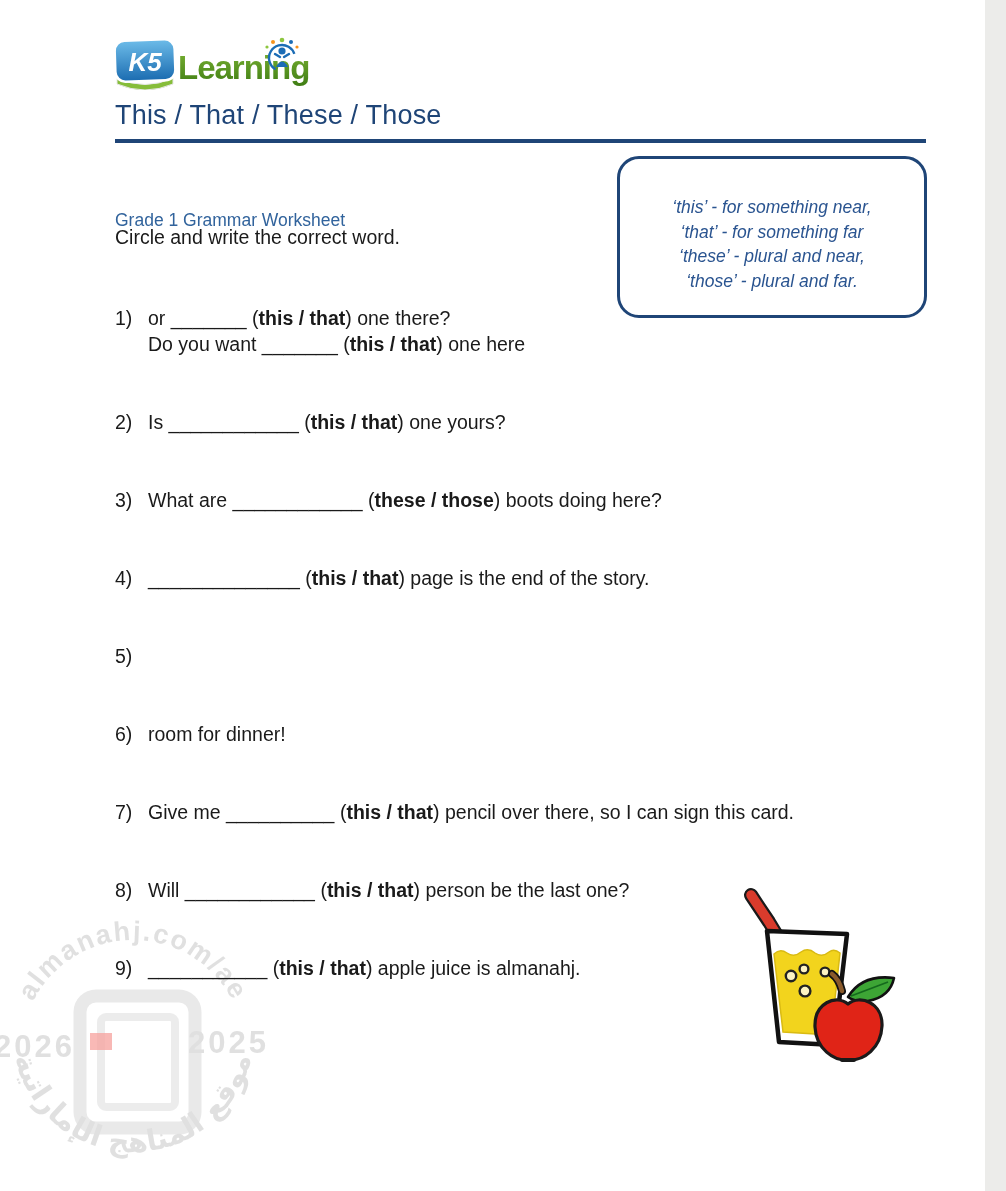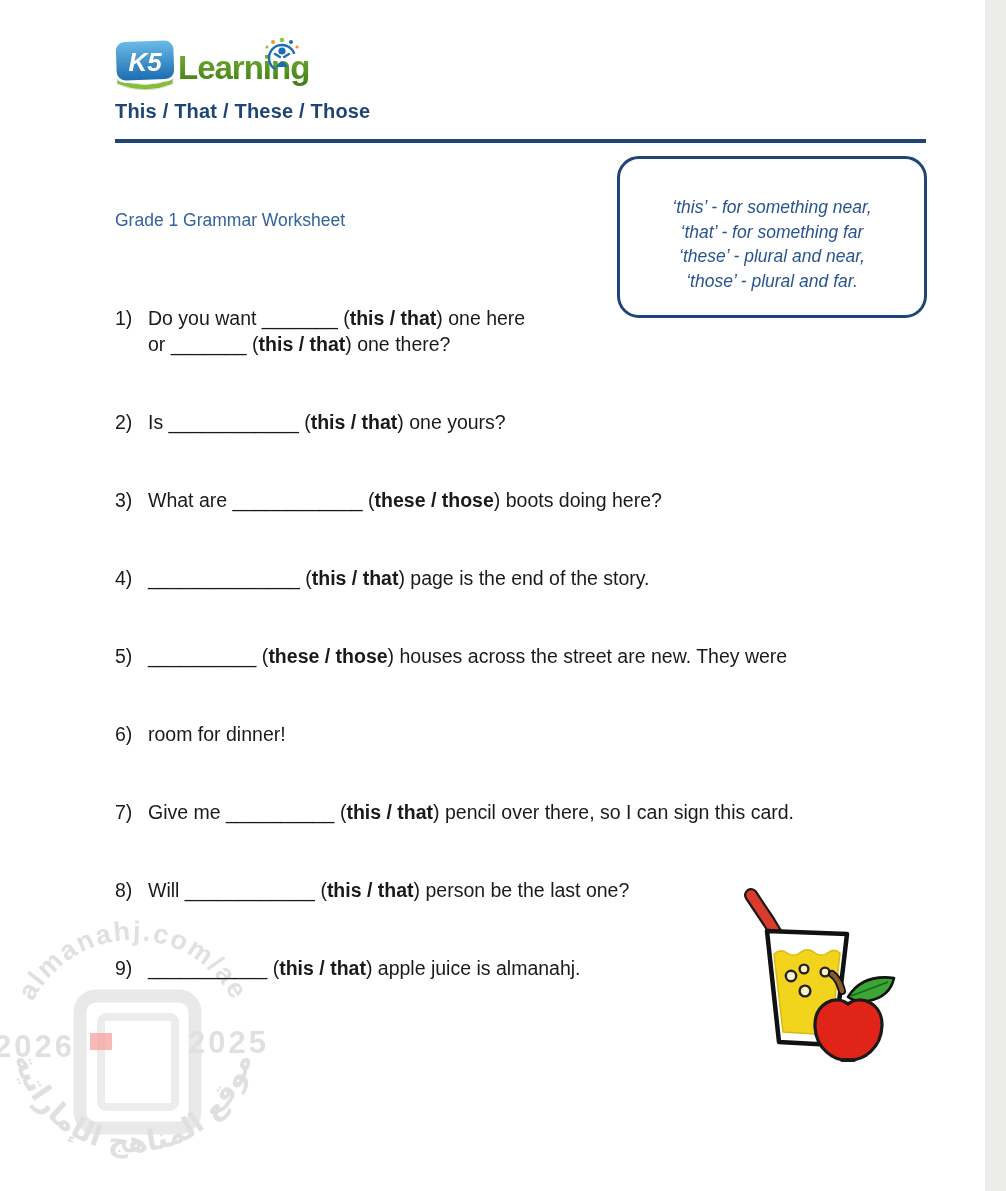--- a/index.html
+++ b/index.html
@@ -7,21 +7,21 @@
   .page {
     position:relative; width:1006px; height:1191px; background:#ffffff;
     font-family:"Liberation Sans", sans-serif; color:#1a1a1a; overflow:hidden;
   }
   .edge-strip { position:absolute; right:0; top:0; width:21px; height:100%; background:#ececea; }
 
   
   .logo { position:absolute; left:112px; top:34px; width:228px; height:56px; }
 
   
-  .title { position:absolute; left:115px; top:100px; font-size:20px; font-weight:bold; color:var(--accent,#1F4577); letter-spacing:.2px; }
+  .title { position:absolute; left:115px; top:100px; font-size:27px; font-weight:normal; color:var(--accent,#1F4577); letter-spacing:.2px; }
   .rule  { position:absolute; left:115px; top:139px; width:811px; height:3.5px; background:var(--accent,#1F4577); }
   .subtitle { position:absolute; left:115px; top:174px; font-size:17.5px; color:var(--subtitle_blue,#31639C);margin-top:36px; }
 
   
   .hintbox {
     position:absolute; left:617px; top:156px; width:310px; height:162px;
     border:3.5px solid var(--accent,#1F4577); border-radius:22px; background:#fff;
     display:flex; flex-direction:column; justify-content:center; align-items:center;
     padding-top:14px;
   }
@@ -105,41 +105,42 @@
   <div class="rule"></div>
   <div class="subtitle">Grade 1 Grammar Worksheet</div>
 
   <div class="hintbox">
     <div class="hline">‘this’ - for something near,</div>
     <div class="hline">‘that’ - for something far</div>
     <div class="hline">‘these’ - plural and near,</div>
     <div class="hline">‘those’ - plural and far.</div>
   </div>
 
+  <div class="instruction">Circle and write the correct word.</div>
 
   <div class="questions">
       <div class="q">
         <span class="qnum">1)</span>
-        <div class="qtext"><div class="qline"><span>Do you want _______ (</span><b>this / that</b><span>) one here</span></div><div class="qline"><span>or _______ (</span><b>this / that</b><span>) one there?</span></div></div>
+        <div class="qtext"><div class="qline"><span>or _______ (</span><b>this / that</b><span>) one there?</span></div><div class="qline"><span>Do you want _______ (</span><b>this / that</b><span>) one here</span></div></div>
       </div>
       <div class="q">
         <span class="qnum">2)</span>
         <div class="qtext"><div class="qline"><span>Is ____________ (</span><b>this / that</b><span>) one yours?</span></div></div>
       </div>
       <div class="q">
         <span class="qnum">3)</span>
         <div class="qtext"><div class="qline"><span>What are ____________ (</span><b>these / those</b><span>) boots doing here?</span></div></div>
       </div>
       <div class="q">
         <span class="qnum">4)</span>
         <div class="qtext"><div class="qline"><span>______________ (</span><b>this / that</b><span>) page is the end of the story.</span></div></div>
       </div>
       <div class="q">
         <span class="qnum">5)</span>
-        <div class="qtext"><div class="qline"><span>__________ (</span><b>these / those</b><span>) houses across the street are new. They were</span></div></div>
+        <div class="qtext"></div>
       </div>
       <div class="q">
         <span class="qnum">6)</span>
         <div class="qtext"><div class="qline"><span>room for dinner!</span></div></div>
       </div>
       <div class="q">
         <span class="qnum">7)</span>
         <div class="qtext"><div class="qline"><span>Give me __________ (</span><b>this / that</b><span>) pencil over there, so I can sign this card.</span></div></div>
       </div>
       <div class="q">

